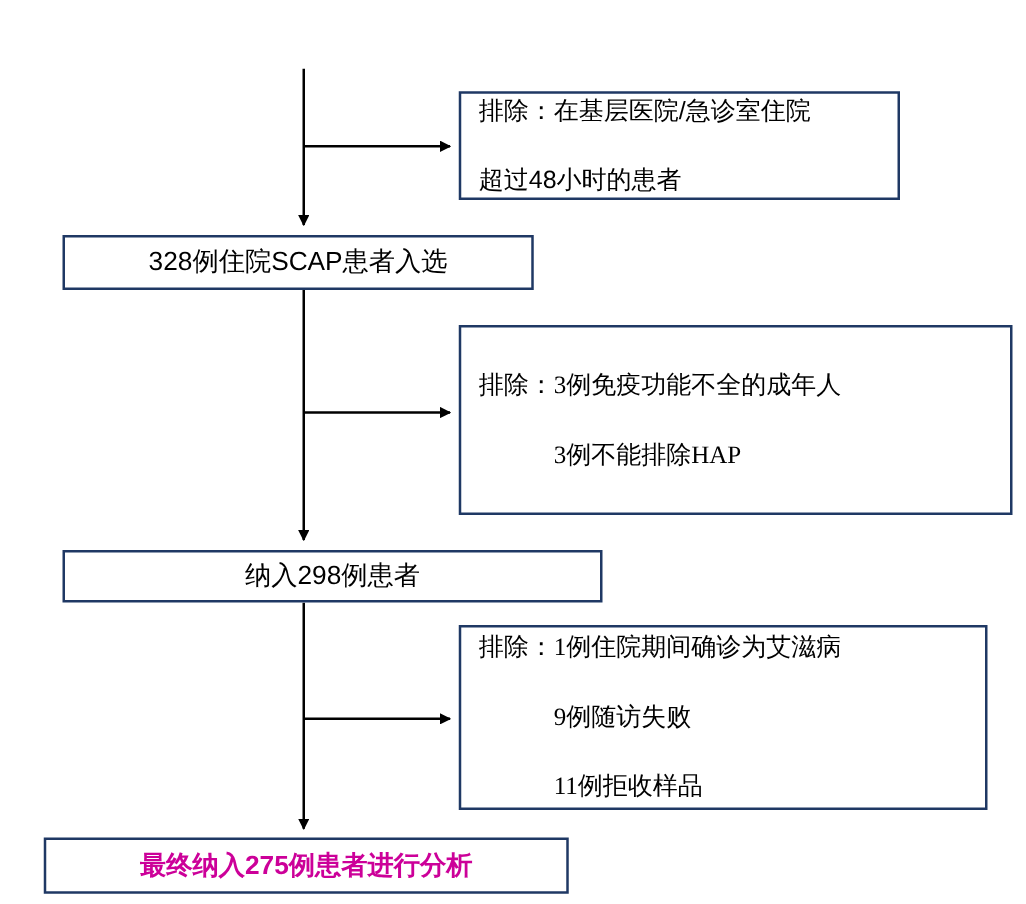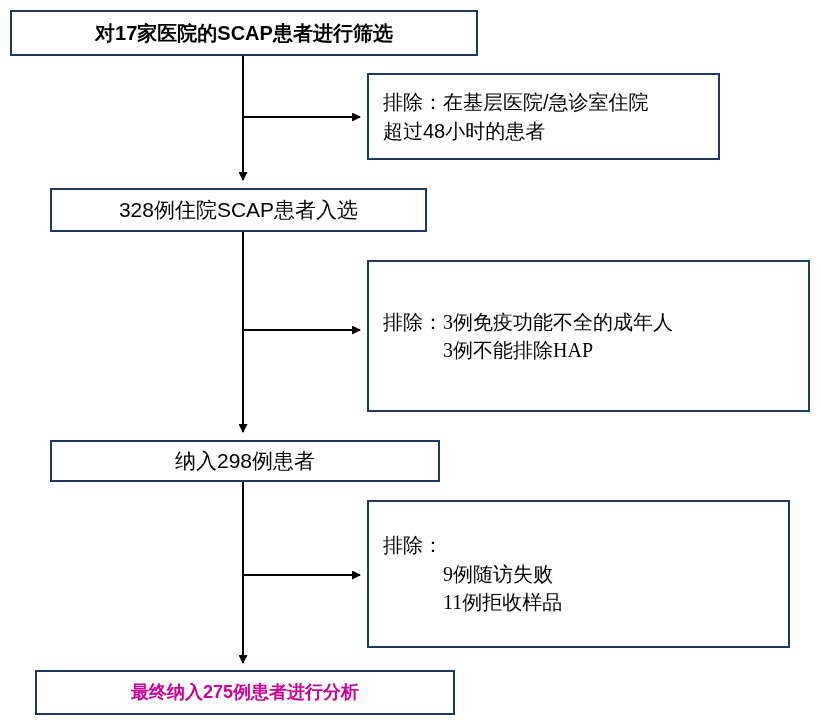--- a/index.html
+++ b/index.html
@@ -45,27 +45,28 @@
     line-height: 1.2;
     color: #000000;
     white-space: nowrap;
   }
   .node-box.bold .node-text {
     font-weight: bold;
     font-size: 20px;
   }
   .node-box.final .node-text {
     font-weight: bold;
-    font-size: 18px;
+    font-size: 21px;
     color: #CC0099;
   }
   
   .excl-box {
     padding: 8px 10px 8px 14px;
     justify-content: center;
+    gap: 27px;
   }
   .excl-row {
     display: flex;
     align-items: baseline;
     font-size: 20px;
     line-height: 1.42;
     color: #000000;
     white-space: nowrap;
   }
   .excl-label {
@@ -114,23 +115,20 @@
 
     <g>
       <line x1="243" y1="482" x2="243" y2="663" stroke="#000000" stroke-width="2" marker-end="url(#arrowhead)"></line>
     </g>
 
     <g>
       <line x1="243" y1="575" x2="360" y2="575" stroke="#000000" stroke-width="2" marker-end="url(#arrowhead)"></line>
     </g>
   </svg>
 
-  <div class="box node-box bold" style="left:10px; top:10px; width:468px; height:46px;">
-    <span class="node-text">对17家医院的SCAP患者进行筛选</span>
-  </div>
 
   <div class="box excl-box wrap-style" style="left:367px; top:73px; width:353px; height:87px;">
     <div class="excl-row">排除：在基层医院/急诊室住院</div>
     <div class="excl-row">超过48小时的患者</div>
   </div>
 
   <div class="box node-box" style="left:50px; top:188px; width:377px; height:44px;justify-content:center;">
     <span class="node-text">328例住院SCAP患者入选</span>
   </div>
 
@@ -138,27 +136,28 @@
     <div class="excl-row">
       <span class="excl-label">排除：</span>
       <span class="excl-item">3例免疫功能不全的成年人</span>
     </div>
     <div class="excl-row">
       <span class="excl-spacer">排除：</span>
       <span class="excl-item">3例不能排除HAP</span>
     </div>
   </div>
 
-  <div class="box node-box" style="left:50px; top:440px; width:390px; height:42px;">
+  <div class="box node-box" style="left:50px; top:440px; width:432px; height:42px;">
     <span class="node-text">纳入298例患者</span>
   </div>
 
   <div class="box excl-box" style="left:367px; top:500px; width:423px; height:148px;">
     <div class="excl-row">
       <span class="excl-label">排除：</span>
+      <span class="excl-item">1例住院期间确诊为艾滋病</span>
     </div>
     <div class="excl-row">
       <span class="excl-spacer">排除：</span>
       <span class="excl-item">9例随访失败</span>
     </div>
     <div class="excl-row">
       <span class="excl-spacer">排除：</span>
       <span class="excl-item">11例拒收样品</span>
     </div>
   </div>

